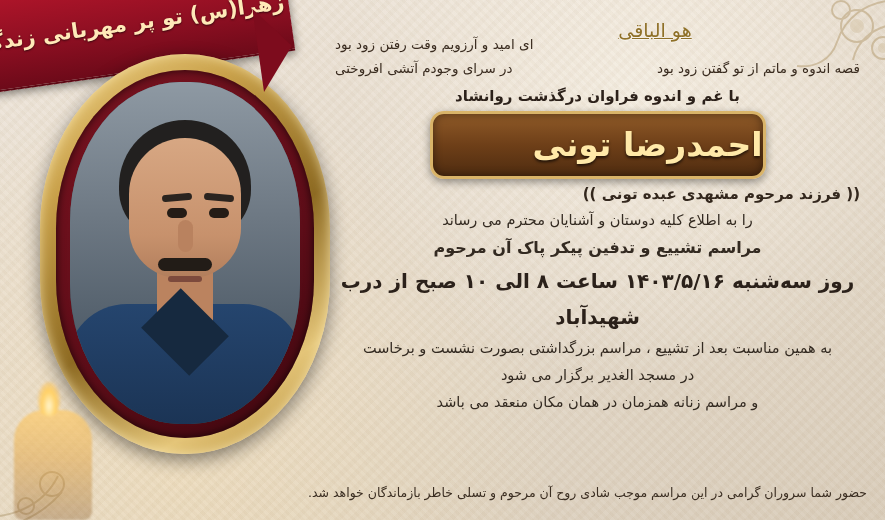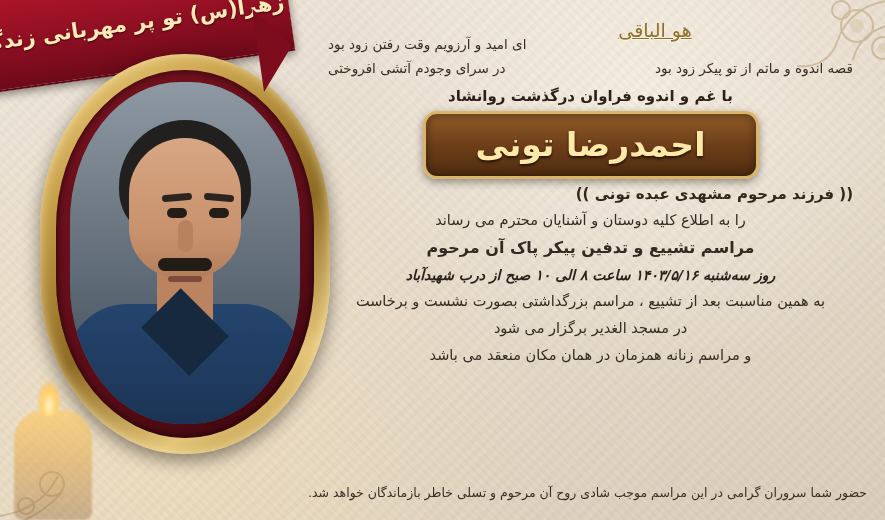--- a/index.html
+++ b/index.html
@@ -202,21 +202,21 @@
   .ph-collar {
     position: absolute;
     left: 50%; bottom: 64px; margin-left: -34px;
     width: 68px; height: 56px;
     background: #16293f;
     transform: rotate(45deg);
   }
   
   .content {
     position: absolute;
-    left: 328px;
+    left: 335px;
     top: 34px;
     width: 525px;
     direction: rtl;
     text-align: center;
     color: #2a211a;
   }
   .poem {
     display: flex;
     flex-direction: column;
     gap: 4px;
@@ -242,21 +242,21 @@
     position: relative;
     margin: 2px auto 6px auto;
     width: 330px;
     height: 62px;
     background: linear-gradient(180deg, #8f5a28 0%, #6e3f18 50%, #4f2c10 100%);
     border: 3px solid #d9b469;
     border-radius: 14px;
     box-shadow: 0 3px 8px rgba(0,0,0,0.4), inset 0 0 10px rgba(0,0,0,0.45);
     display: flex;
     align-items: center;
-    justify-content: center;
+    justify-content: flex-start;
   }
   .name-plate .nm {
     color: #ffe9a8;
     font-size: 33px;
     font-weight: bold;
     text-shadow: 0 2px 3px rgba(0,0,0,0.65);
     letter-spacing: 1px;
   }
   .father {
     font-size: 15px;
@@ -265,25 +265,24 @@
     margin: 6px 0 4px 0;
     text-align: right;
   }
   .line {
     font-size: 14.5px;
     color: #332a21;
     line-height: 1.85;
   }
   .line.big { font-size: 16px; font-weight: bold; }
   .dateline {
-    font-size: 14px;
+    font-size: 20px;
     font-weight: bold;
     color: #2b211a;
     line-height: 1.8;
-    font-style: italic;
   }
   .footer {
     position: absolute;
     left: 300px;
     bottom: 20px;
     width: 575px;
     text-align: center;
     direction: rtl;
     font-size: 12.5px;
     color: #3b2e22;
@@ -367,21 +366,21 @@
   </div>
 
   <div class="content">
 
     <div class="poem">
       <div class="poem-row">
         <span>ای امید و آرزویم وقت رفتن زود بود</span>
       </div>
       <div class="poem-row">
         <span>در سرای وجودم آتشی افروختی</span>
-        <span>قصه اندوه و ماتم از تو پیکر زود بود</span>
+        <span>قصه اندوه و ماتم از تو گفتن زود بود</span>
       </div>
     </div>
 
     <div class="intro-line">با غم و اندوه فراوان درگذشت روانشاد</div>
 
     <div class="name-plate">
       <div class="nm">احمدرضا تونی</div>
     </div>
 
     <div class="father">(( فرزند مرحوم مشهدی عبده تونی ))</div>

